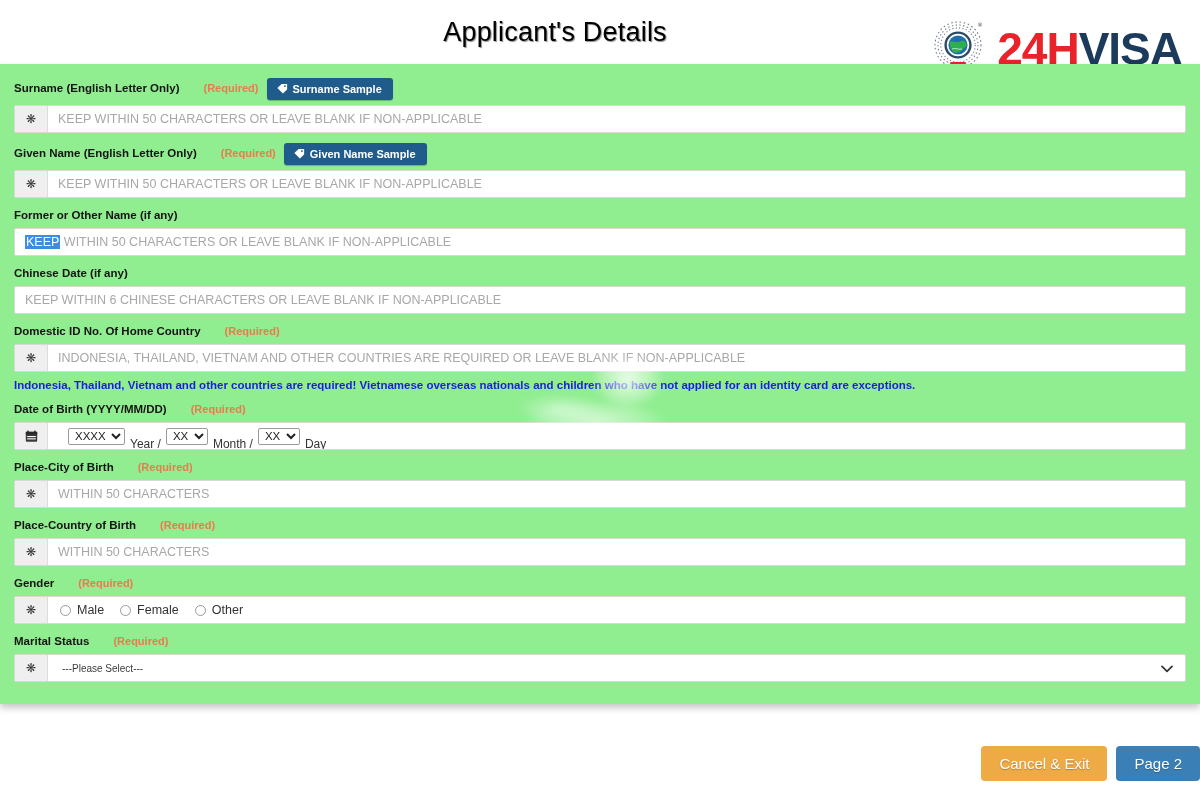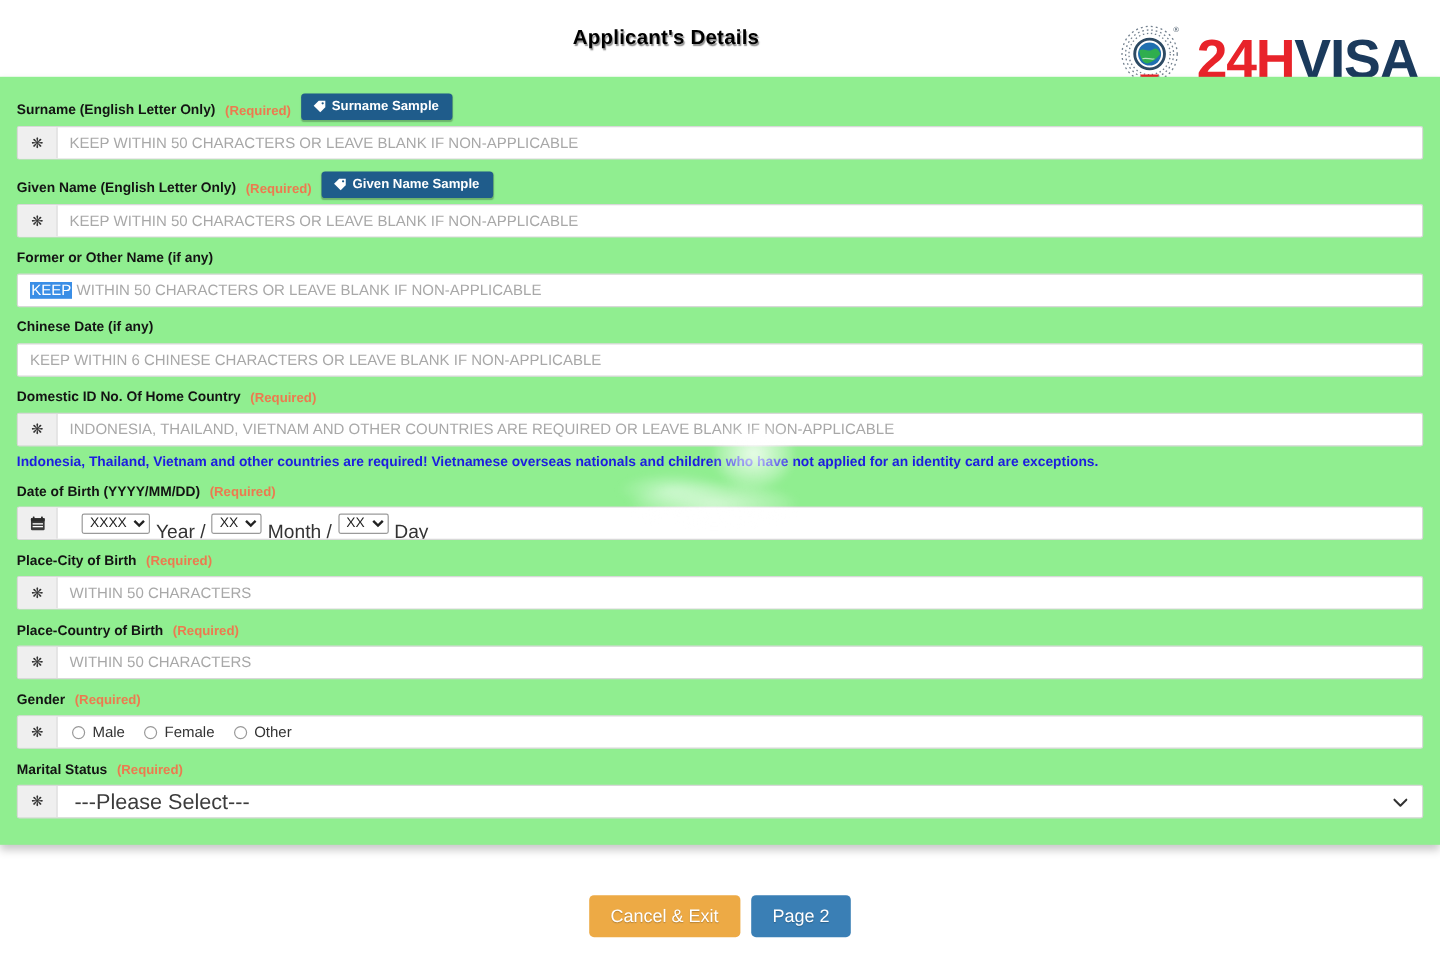--- a/index.html
+++ b/index.html
@@ -19,22 +19,22 @@
   
   .header {
     position: relative;
     height: 64px;
     background: #ffffff;
     display: flex;
     align-items: center;
     justify-content: center;
   }
   .page-title {
-    font-size: 17px;
-    font-weight: bold;
+    font-size: 27px;
+    font-weight: normal;
     color: #000000;
     letter-spacing: 0.2px;
     text-shadow: 1px 1px 1px rgba(0,0,0,0.45);
     margin-left: -90px;
   }
   .brand-logo {
     position: absolute;
     right: 18px;
     top: 18px;
     display: flex;
@@ -69,30 +69,31 @@
   }
   .field-group {
     padding: 0 14px;
     margin-bottom: 10px;
   }
   .field-label {
     font-size: 11.5px;
     font-weight: bold;
     color: #131313;
     display: flex;
-    align-items: flex-end;
+    align-items: center;
     gap: 8px;
     margin-bottom: 5px;
     line-height: 1.2;
     min-height: 15px;
   }
   .req {
     color: #ec7a4f;
     font-weight: bold;
     font-size: 11px;
+    margin-left: 16px;
   }
   .sample-btn {
     display: inline-flex;
     align-items: center;
     gap: 5px;
     background: #1f5c8b;
     color: #ffffff;
     font-size: 11px;
     font-weight: bold;
     border: none;
@@ -174,21 +175,21 @@
     font-family: "Liberation Sans", sans-serif;
     font-size: 11.5px;
     color: #222222;
     background: #ffffff;
     border: 1px solid #9a9a9a;
     border-radius: 2px;
     padding: 0 2px;
     height: 17px;
     line-height: 15px;
   }
-  .slash { color: #333333; font-size: 16px; margin-top: 16px; }
+  .slash { color: #333333; font-size: 12px; margin-top: 16px; }
 
   
   .radio-inner {
     flex: 1;
     display: flex;
     align-items: center;
     gap: 16px;
     padding: 12px 12px;
     font-size: 12.5px;
     color: #333333;
@@ -207,21 +208,21 @@
     display: inline-block;
   }
 
   
   .select-inner {
     flex: 1;
     display: flex;
     align-items: center;
     justify-content: space-between;
     padding: 0 10px 0 14px;
-    font-size: 18px;
+    font-size: 10px;
     color: #3c3c3c;
   }
   .chev {
     color: #333333;
     font-size: 13px;
     line-height: 1;
     margin-right: 2px;
   }
 
   
@@ -245,21 +246,21 @@
     background:
       radial-gradient(ellipse 46px 40px at 128px 20px, rgba(255,255,255,0.82) 0%, rgba(255,255,255,0.25) 60%, rgba(255,255,255,0) 78%),
       radial-gradient(ellipse 90px 24px at 95px 62px, rgba(255,255,255,0.62) 0%, rgba(255,255,255,0.18) 62%, rgba(255,255,255,0) 80%),
       radial-gradient(ellipse 58px 18px at 60px 50px, rgba(235,255,240,0.55) 0%, rgba(255,255,255,0) 78%);
     filter: blur(3px);
   }
 
   
   .footer-actions {
     display: flex;
-    justify-content: center;
+    justify-content: flex-end;
     align-items: center;
     gap: 9px;
     margin-top: 42px;
   }
   .btn {
     border: none;
     border-radius: 4px;
     font-family: "Liberation Sans", sans-serif;
     font-size: 15px;
     color: #ffffff;

